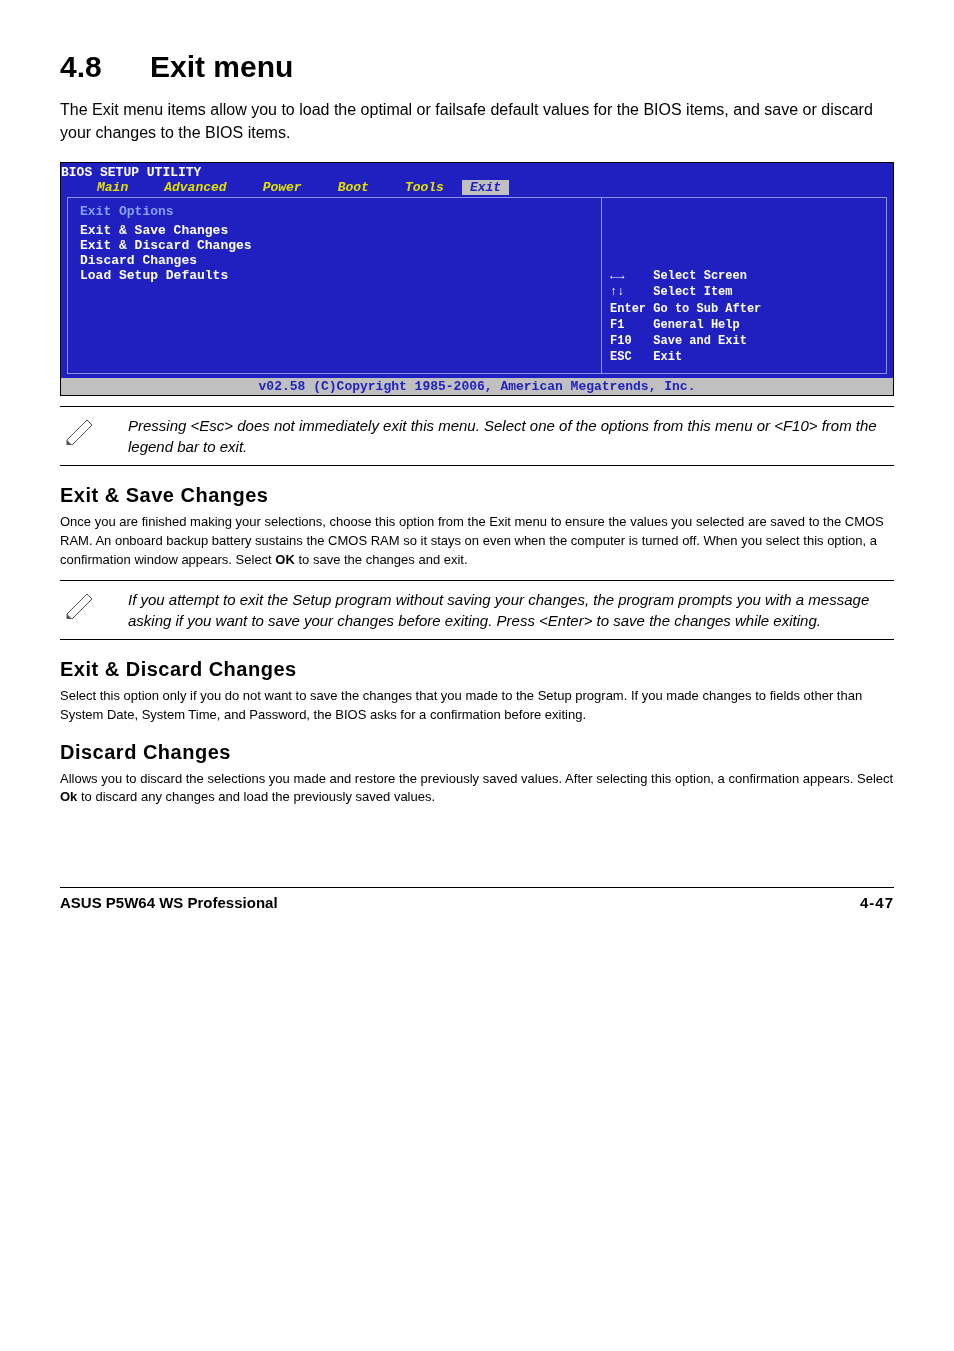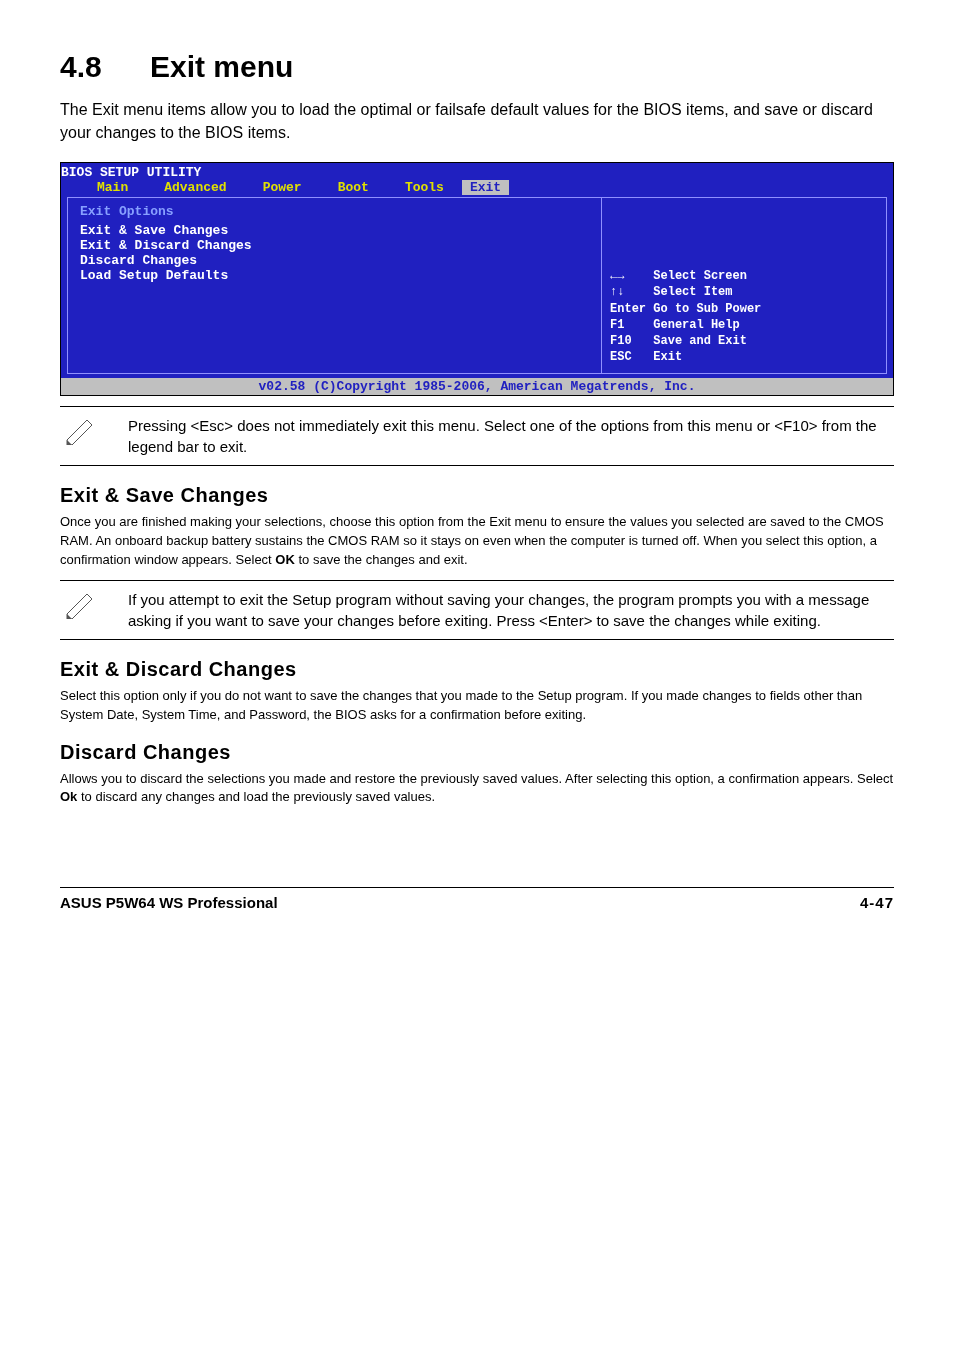--- a/index.html
+++ b/index.html
@@ -36,20 +36,21 @@
   .bios-header {
     background: #2020c0;
     color: #fff;
     text-align: left;
     padding: 2px 0 0 0;
   }
   .bios-menu {
     display: flex;
     background: #2020c0;
     padding: 0 18px 2px 18px;
+    font-style: italic;
   }
   .bios-menu span {
     padding: 0 18px;
     color: #e0e000;
   }
   .bios-menu span.active {
     background: #c0c0c0;
     color: #2020c0;
     padding: 0 8px;
   }
@@ -92,20 +93,21 @@
   .note {
     display: flex;
     align-items: flex-start;
     gap: 30px;
     padding: 8px 4px;
     border-top: 1px solid #000;
     border-bottom: 1px solid #000;
     margin: 10px 0 18px 0;
     font-size: 15px;
     line-height: 1.4;
+    font-style: italic;
   }
   .note svg { flex-shrink: 0; margin-top: 2px; }
   h2 {
     font-size: 20px;
     font-weight: bold;
     margin: 16px 0 6px 0;
     letter-spacing: 0.5px;
   }
   p.body {
     font-size: 13px;
@@ -148,21 +150,21 @@
       <div>Exit &amp; Save Changes</div>
       <div>Exit &amp; Discard Changes</div>
       <div>Discard Changes</div>
       <div></div>
       <div>Load Setup Defaults</div>
     </div>
     <div class="bios-right">
       <div class="legend">
         <div class="legend-row"><span>←→</span>    <span>Select Screen</span></div>
         <div class="legend-row"><span>↑↓</span>    <span>Select Item</span></div>
-        <div class="legend-row"><span>Enter</span> <span>Go to Sub Power</span></div>
+        <div class="legend-row"><span>Enter</span> <span>Go to Sub After</span></div>
         <div class="legend-row"><span>F1</span>    <span>General Help</span></div>
         <div class="legend-row"><span>F10</span>   <span>Save and Exit</span></div>
         <div class="legend-row"><span>ESC</span>   <span>Exit</span></div>
       </div>
     </div>
   </div>
   <div class="bios-footer">v02.58 (C)Copyright 1985-2006, American Megatrends, Inc.</div>
 </div>
 
 <div class="note">

